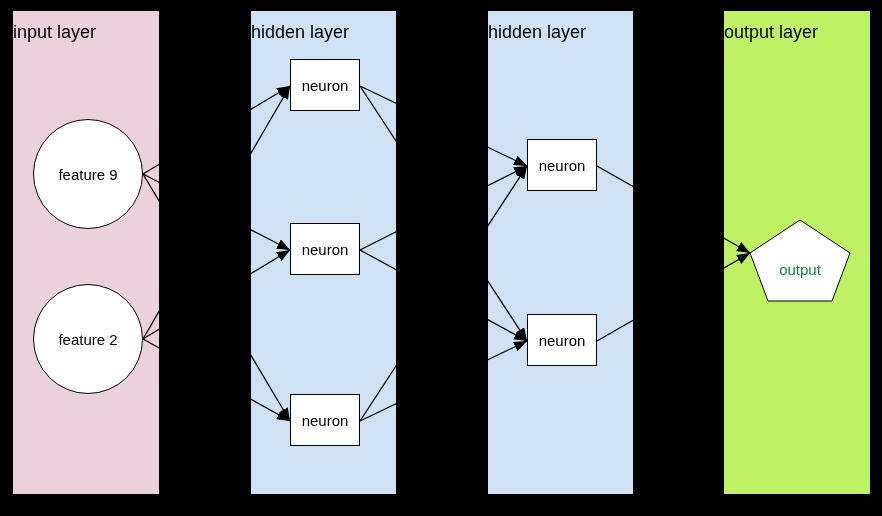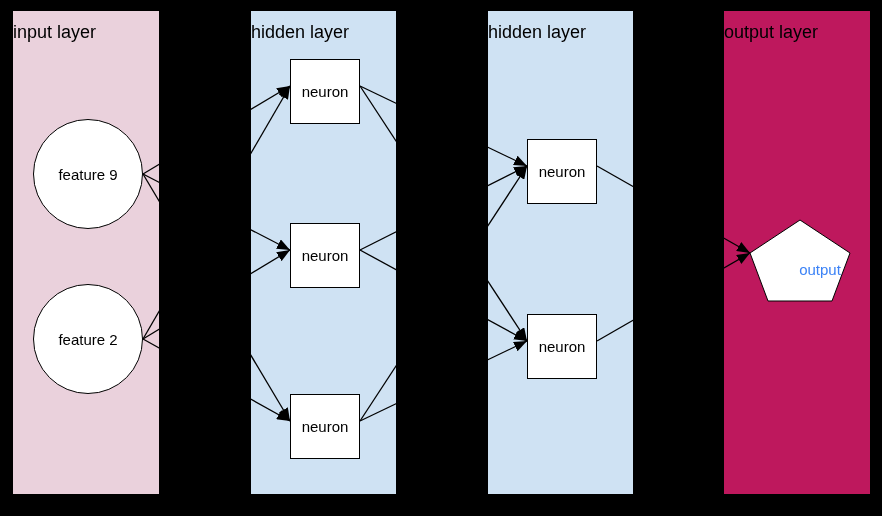--- a/index.html
+++ b/index.html
@@ -14,43 +14,43 @@
     font-size: 18px; color: #000;
   }
   #edge-svg { position: absolute; left: 0; top: 0; z-index: 2; pointer-events: none; }
   .node {
     position: absolute; z-index: 3; box-sizing: border-box;
     background: #fff; border: 1px solid #000; color: #000;
     display: flex; align-items: center; justify-content: center;
     font-size: 15px;
   }
   .circle { width: 110px; height: 110px; border-radius: 50%; }
-  .rect   { width: 70px;  height: 65px; }
+  .rect   { width: 70px;  height: 52px; }
   .pent-wrap { position: absolute; left: 744px; top: 214px; z-index: 3; }
   .pent-label {
-    position: absolute; left: 764px; top: 244px; width: 112px; height: 50px;
+    position: absolute; left: 744px; top: 244px; width: 112px; height: 50px;
     z-index: 4; display: flex; align-items: center; justify-content: center;
-    font-size: 15px; color: #3b82f6; pointer-events: none;
+    font-size: 15px; color: #15803d; pointer-events: none;
   }
 </style>
 </head>
 <body>
 
 <div class="canvas">
 
   <div class="panel" style="left: 13px; width: 146px; background: rgb(234, 209, 220);">
     <div class="panel-title">input layer</div>
   </div>
   <div class="panel" style="left: 251px; width: 145px; background: rgb(207, 226, 243);">
     <div class="panel-title">hidden layer</div>
   </div>
   <div class="panel" style="left: 488px; width: 145px; background: rgb(207, 226, 243);">
     <div class="panel-title">hidden layer</div>
   </div>
-  <div class="panel" style="left: 724px; width: 146px; background: #be185d;">
+  <div class="panel" style="left: 724px; width: 146px; background: #bef264;">
     <div class="panel-title">output layer</div>
   </div>
 
   <svg id="edge-svg" width="882" height="516">
     <defs>
       <marker id="arrow" markerWidth="10" markerHeight="8" refX="10" refY="4" orient="auto">
         <path d="M0,0 L10,4 L0,8 z" fill="#000"></path>
       </marker>
     </defs>
   <line x1="143" y1="174" x2="290" y2="86" stroke="#000000" stroke-width="1.3" marker-end="url(#arrow)"></line>

